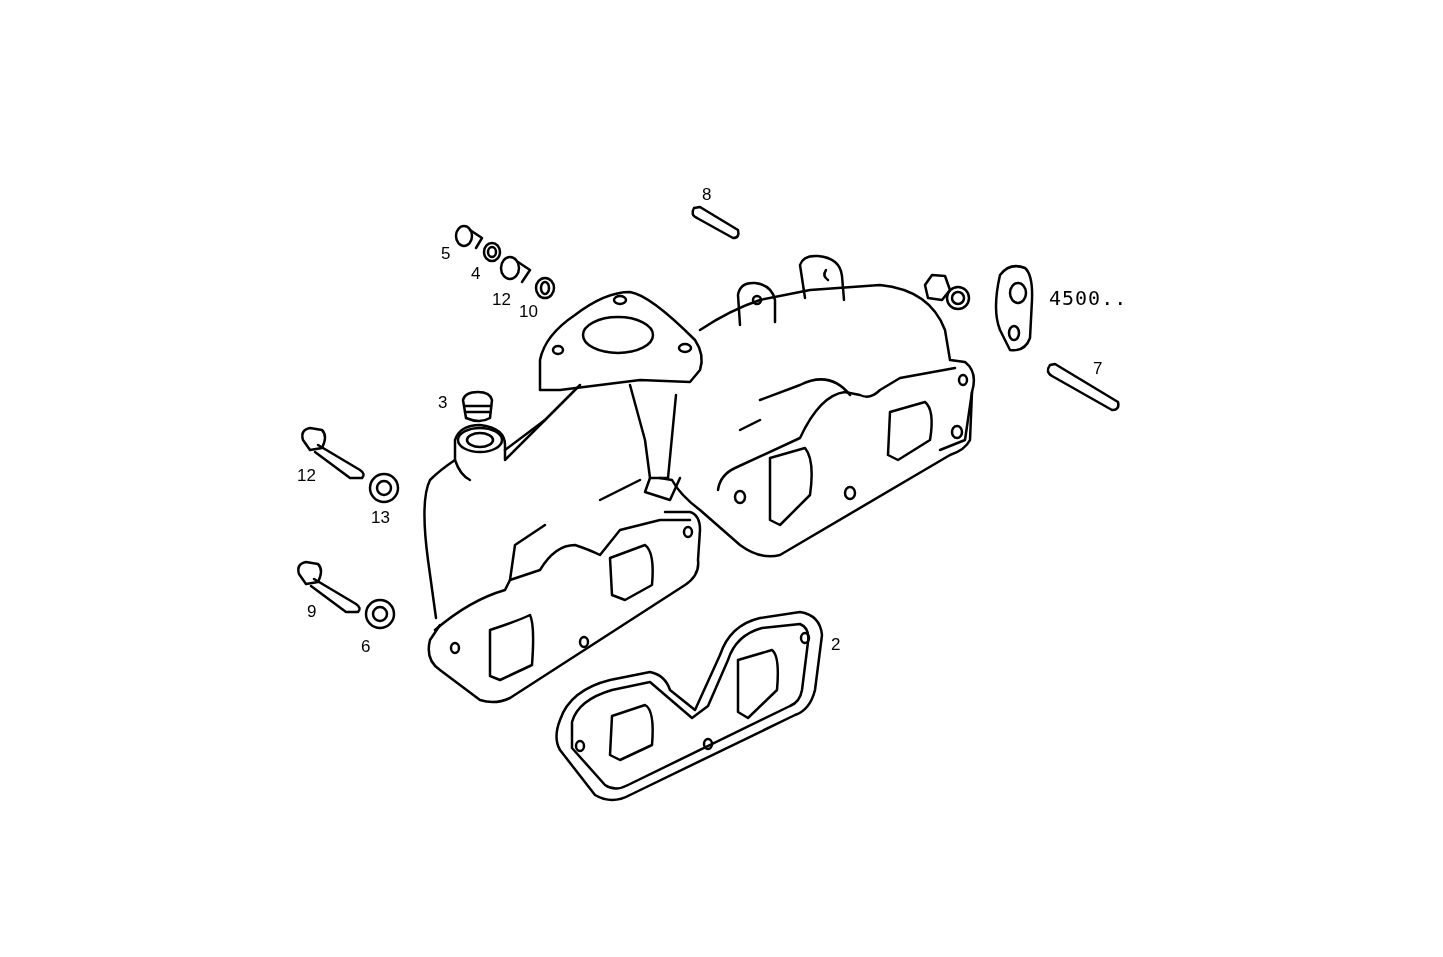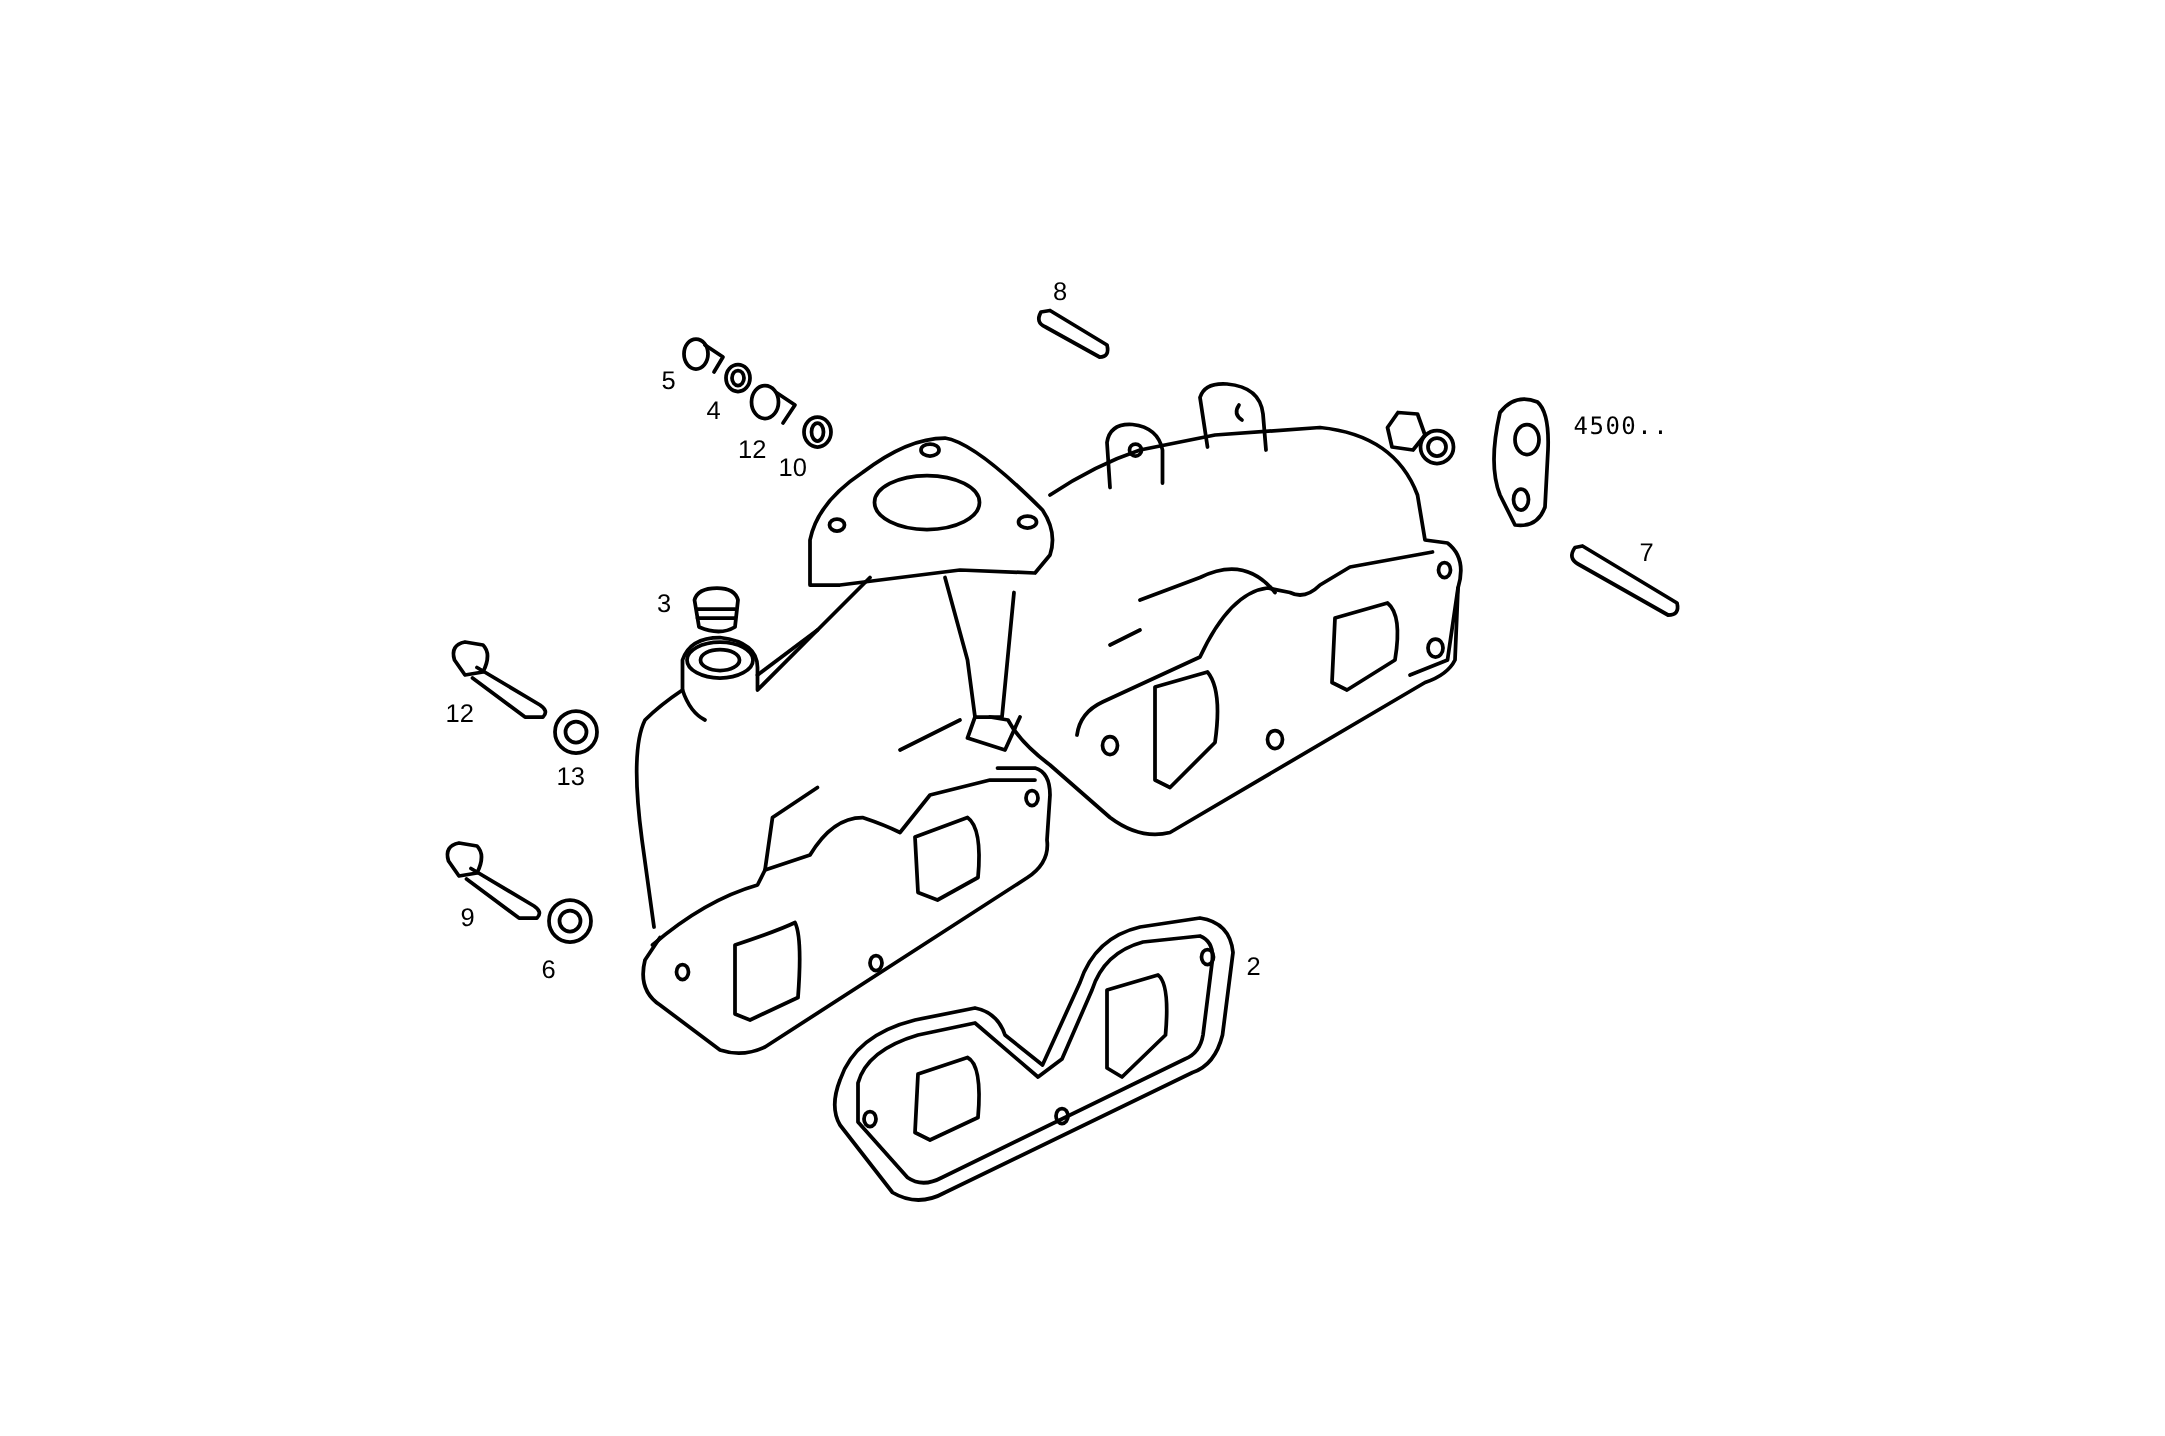--- a/index.html
+++ b/index.html
@@ -1,19 +1,19 @@
 <!DOCTYPE html>
 <html><head>
 <meta charset="utf-8">
 <style>
   html, body { margin:0; padding:0; background:#ffffff; }
   body { width:1443px; height:957px; position:relative; overflow:hidden; font-family:"Liberation Sans", sans-serif; }
   svg.diagram { position:absolute; left:0; top:0; }
   .lbl { position:absolute; font-family:"Liberation Sans", sans-serif; font-size:17px; color:#000; line-height:1; }
-  .code { font-family:"DejaVu Sans Mono", monospace; font-size:16px; letter-spacing:1px; }
+  .code { font-family:"DejaVu Sans Mono", monospace; font-size:20px; letter-spacing:1px;margin-top:12px; }
 </style>
 </head>
 <body>
 
 <svg class="diagram" width="1443" height="957" viewBox="0 0 1443 957" fill="none" stroke="#000" stroke-width="2.5" stroke-linejoin="round" stroke-linecap="round">
 
   <g>
     <path d="M700 330 Q730 310 760 300 L810 290 L880 285 Q930 290 945 330 L950 360 L965 362 Q978 372 972 392 L970 440 Q965 450 950 455 L780 555 Q760 560 740 545 L700 510 Q680 495 672 480 L660 478"></path>
     <path d="M972 392 L965 440 L940 450"></path>
     <path d="M718 490 Q720 475 735 468 L800 438 Q820 395 845 392 L860 395 Q870 400 880 390 L900 378 L955 368"></path>

